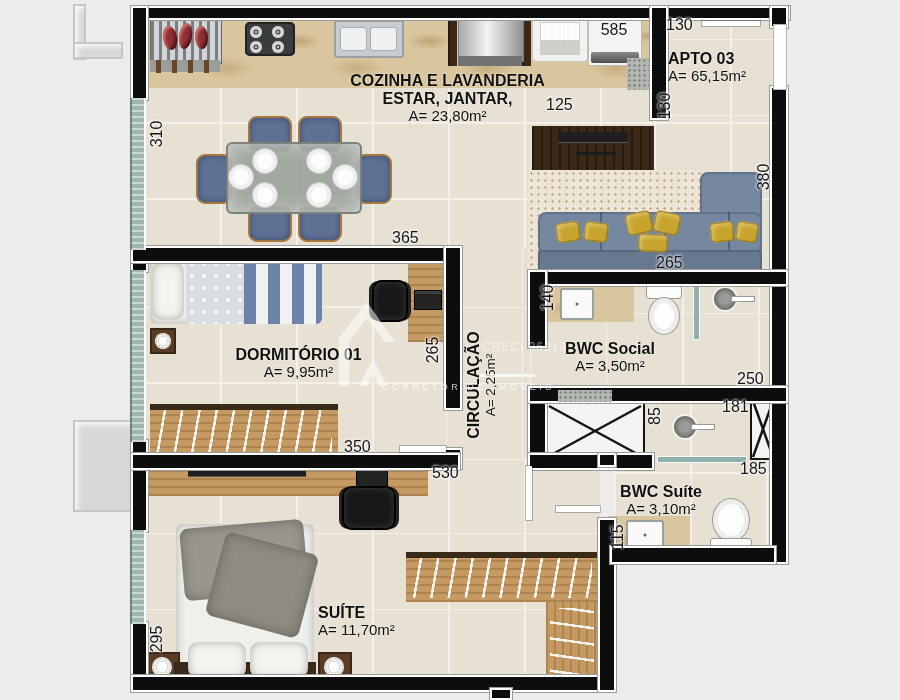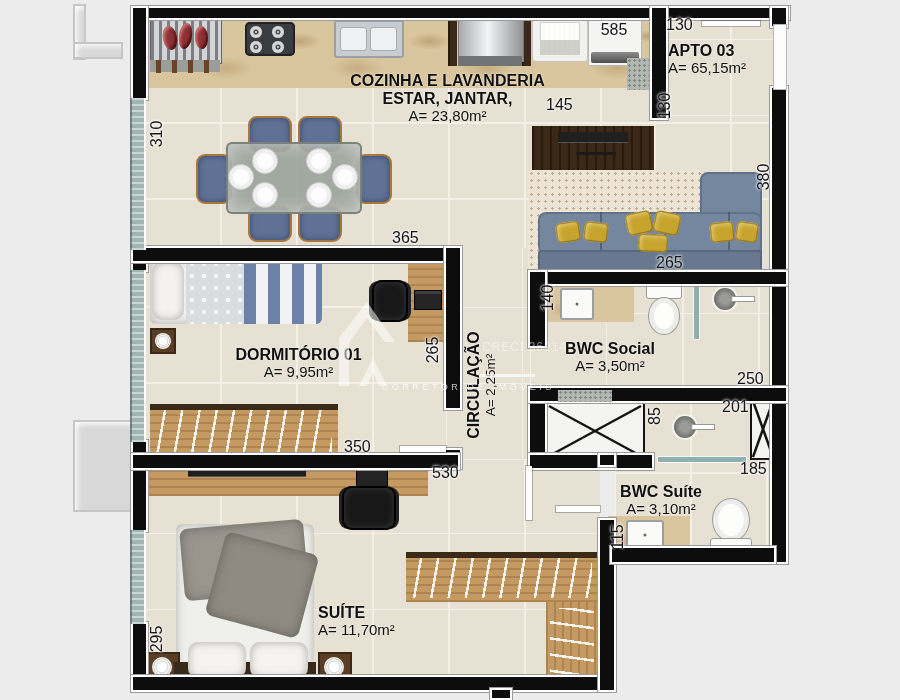--- a/index.html
+++ b/index.html
@@ -175,21 +175,21 @@
   <div class="washer" style="left:588px;top:16px;width:52px;height:48px">
     <div class="drum"></div>
   </div>
   <span class="dim" style="left:590px;top:21px;width:48px;text-align:center">585</span>
 
   <div class="granite" style="left:627px;top:58px;width:22px;height:32px"></div>
   <div class="doorgap" style="left:773px;top:24px;width:12px;height:64px"></div>
   <div class="leaf" style="left:702px;top:21px;width:58px;height:5px"></div>
   <span class="dim" style="left:666px;top:16px">130</span>
   <span class="dim v" style="left:645px;top:97px">130</span>
-  <div class="rlabel" style="left:668px;top:42px;width:122px">
+  <div class="rlabel" style="left:668px;top:50px;width:122px">
     <div class="rname">APTO 03</div>
     <div class="rarea">A= 65,15m²</div>
   </div>
 
   <div class="rlabel center" style="left:335px;top:72px;width:225px">
     <div class="rname">COZINHA E LAVANDERIA</div>
     <div class="rname">ESTAR, JANTAR,</div>
     <div class="rarea">A= 23,80m²</div>
   </div>
   <span class="dim v" style="left:137px;top:125px">310</span>
@@ -201,21 +201,21 @@
   <div class="chair" style="left:196px;top:154px;width:32px;height:46px"></div>
   <div class="chair" style="left:356px;top:154px;width:32px;height:46px"></div>
   <div class="table" style="left:226px;top:142px;width:132px;height:68px"></div>
   <div class="plate" style="left:252px;top:148px"></div>
   <div class="plate" style="left:306px;top:148px"></div>
   <div class="plate" style="left:228px;top:164px"></div>
   <div class="plate" style="left:332px;top:164px"></div>
   <div class="plate" style="left:252px;top:182px"></div>
   <div class="plate" style="left:306px;top:182px"></div>
 
-  <span class="dim" style="left:546px;top:96px">145</span>
+  <span class="dim" style="left:546px;top:96px">125</span>
   <div class="darkwood" style="left:532px;top:126px;width:122px;height:44px"></div>
   <div class="tv" style="left:558px;top:132px;width:70px;height:10px"></div>
   <div class="abs" style="left:576px;top:152px;width:40px;height:3px;background:#1a1a1a;z-index:12"></div>
 
   <div class="rug" style="left:528px;top:170px;width:174px;height:102px"></div>
   <div class="sofa" style="left:700px;top:172px;width:62px;height:102px"></div>
   <div class="sofa seat" style="left:538px;top:212px;width:224px;height:42px"></div>
   <div class="sofa" style="left:538px;top:250px;width:224px;height:24px;border-radius:4px;background:#68798f"></div>
   <div class="pillow" style="left:556px;top:222px;width:24px;height:20px;transform:rotate(-8deg)"></div>
   <div class="pillow" style="left:584px;top:222px;width:24px;height:20px;transform:rotate(7deg)"></div>
@@ -270,21 +270,21 @@
   <svg class="shaftx" style="left:545px;top:402px;width:96px;height:54px" viewBox="0 0 96 54" preserveAspectRatio="none">
     <line x1="2" y1="2" x2="94" y2="52"></line>
       <line x1="94" y1="2" x2="2" y2="52"></line>
   </svg>
   <span class="dim v" style="left:635px;top:407px">85</span>
   <svg class="shaftx" style="left:750px;top:398px;width:22px;height:58px" viewBox="0 0 22 58" preserveAspectRatio="none">
     <line x1="1" y1="1" x2="21" y2="57"></line>
       <line x1="21" y1="1" x2="1" y2="57"></line>
   </svg>
 
-  <span class="dim" style="left:722px;top:398px">201</span>
+  <span class="dim" style="left:722px;top:398px">181</span>
   <div class="shower-head" style="left:674px;top:416px"></div>
   <div class="glass" style="left:658px;top:457px;width:88px;height:5px"></div>
   <span class="dim" style="left:740px;top:460px">185</span>
   <div class="rlabel center" style="left:600px;top:483px;width:122px">
     <div class="rname">BWC Suíte</div>
     <div class="rarea">A= 3,10m²</div>
   </div>
   <div class="toilet-bowl" style="left:712px;top:498px;width:36px;height:42px"></div>
   <div class="toilet-tank" style="left:710px;top:538px;width:40px;height:14px"></div>
   <div class="marble" style="left:608px;top:516px;width:82px;height:34px"></div>

